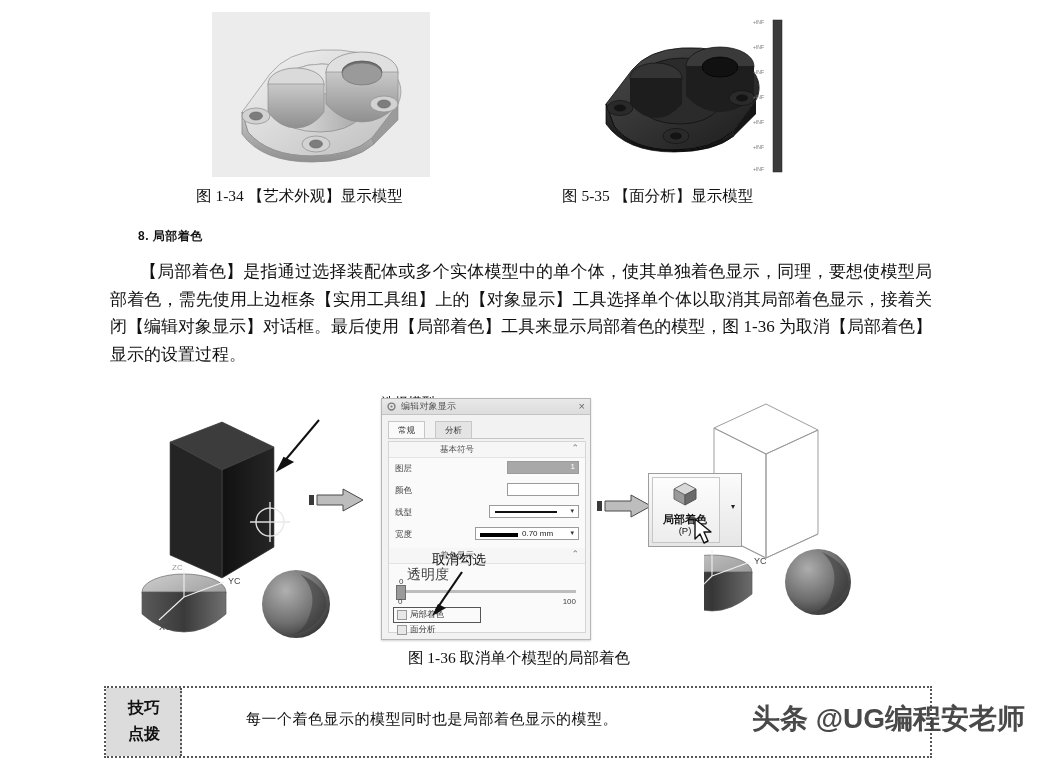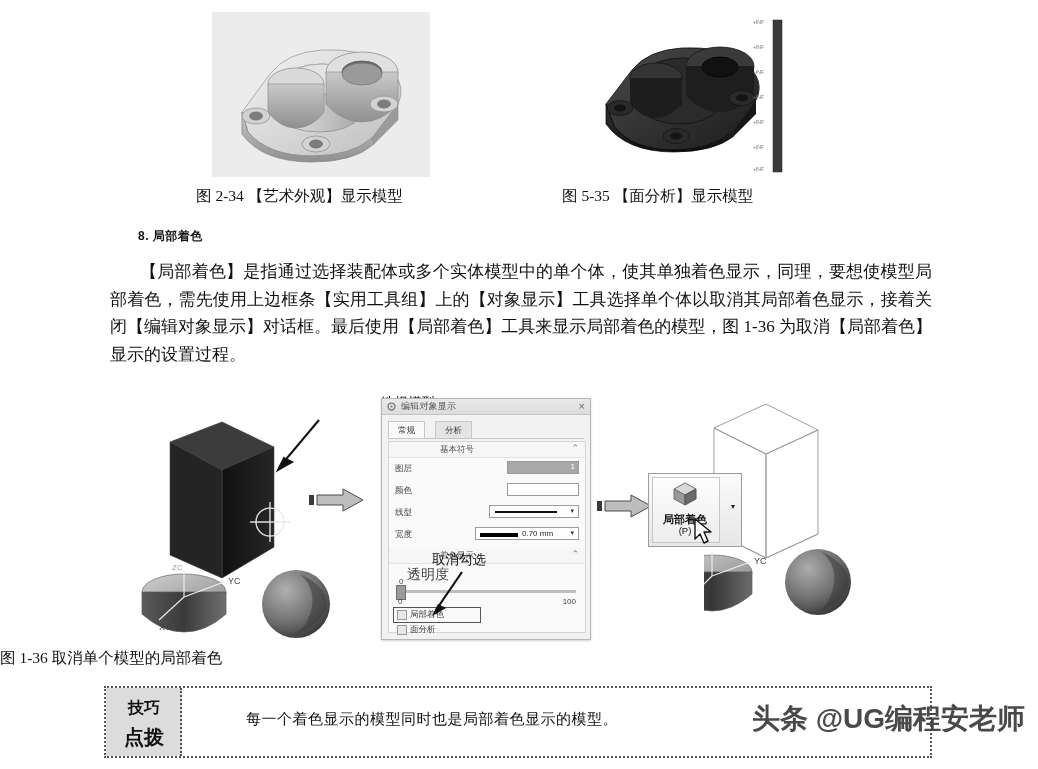--- a/index.html
+++ b/index.html
@@ -122,37 +122,37 @@
   }
   .cmdbtn .inner{position:absolute;left:3px;top:3px;width:66px;height:64px;
                  border:1px solid #c6c6c6;background:linear-gradient(#fdfdfd,#ededed);}
   .cmdbtn .cube{position:absolute;left:22px;top:6px;}
   .cmdbtn .t1{position:absolute;left:0;top:38px;width:72px;text-align:center;
               font-size:11px;color:#111;font-weight:bold;}
   .cmdbtn .t2{position:absolute;left:0;top:51px;width:72px;text-align:center;
               font-size:9.5px;color:#111;}
   .cmdbtn .drop{position:absolute;right:6px;top:28px;font-size:8px;color:#222;}
 
-  .fig36cap{position:absolute;left:0;top:648px;width:1038px;text-align:left;
+  .fig36cap{position:absolute;left:0;top:648px;width:1038px;text-align:center;
             font-size:15.5px;}
 
   
   .tip{
     position:absolute;left:104px;top:686px;width:828px;height:72px;
     border:2px dotted #555;box-sizing:border-box;background:#fff;
   }
   .tip-label{
     position:absolute;left:0;top:0;width:76px;height:68px;background:#dcdcdc;
     border-right:2px dotted #555;box-sizing:border-box;
     font-family:"Liberation Sans","DejaVu Sans",sans-serif;
   }
   .tip-label .l1{position:absolute;left:0;top:10px;width:76px;text-align:center;
                  font-size:16px;font-weight:bold;}
   .tip-label .l2{position:absolute;left:0;top:36px;width:76px;text-align:center;
-                 font-size:20px;font-weight:bold;}
+                 font-size:16px;font-weight:bold;}
   .tip-text{
     position:absolute;left:140px;top:22px;font-size:15px;letter-spacing:.5px;
   }
 
   .watermark{
     position:absolute;left:752px;top:700px;font-size:28px;font-weight:bold;
     color:#3a3a3a;opacity:.92;white-space:nowrap;
     font-family:Liberation Sans, sans-serif;
   }
 </style>
@@ -249,21 +249,21 @@
           <text x="165" y="87">+INF</text>
           <text x="165" y="112">+INF</text>
           <text x="165" y="137">+INF</text>
           <text x="165" y="159">+INF</text>
         </g>
       </svg>
     </div>
   </div>
 
   <div class="captions">
-    <div class="cap cap1">图 2-34  【艺术外观】显示模型</div>
+    <div class="cap cap1">图 1-34  【艺术外观】显示模型</div>
     <div class="cap cap2">图 5-35    【面分析】显示模型</div>
   </div>
 
   <div class="heading">8. 局部着色</div>
   <div class="para">【局部着色】是指通过选择装配体或多个实体模型中的单个体，使其单独着色显示，同理，要想使模型局部着色，需先使用上边框条【实用工具组】上的【对象显示】工具选择单个体以取消其局部着色显示，接着关闭【编辑对象显示】对话框。最后使用【局部着色】工具来显示局部着色的模型，图 1-36 为取消【局部着色】显示的设置过程。</div>
 
   <div class="fig36">
 
     <svg width="300" height="252" viewBox="0 0 300 252" style="position:absolute;left:0;top:0;">
       <defs>

